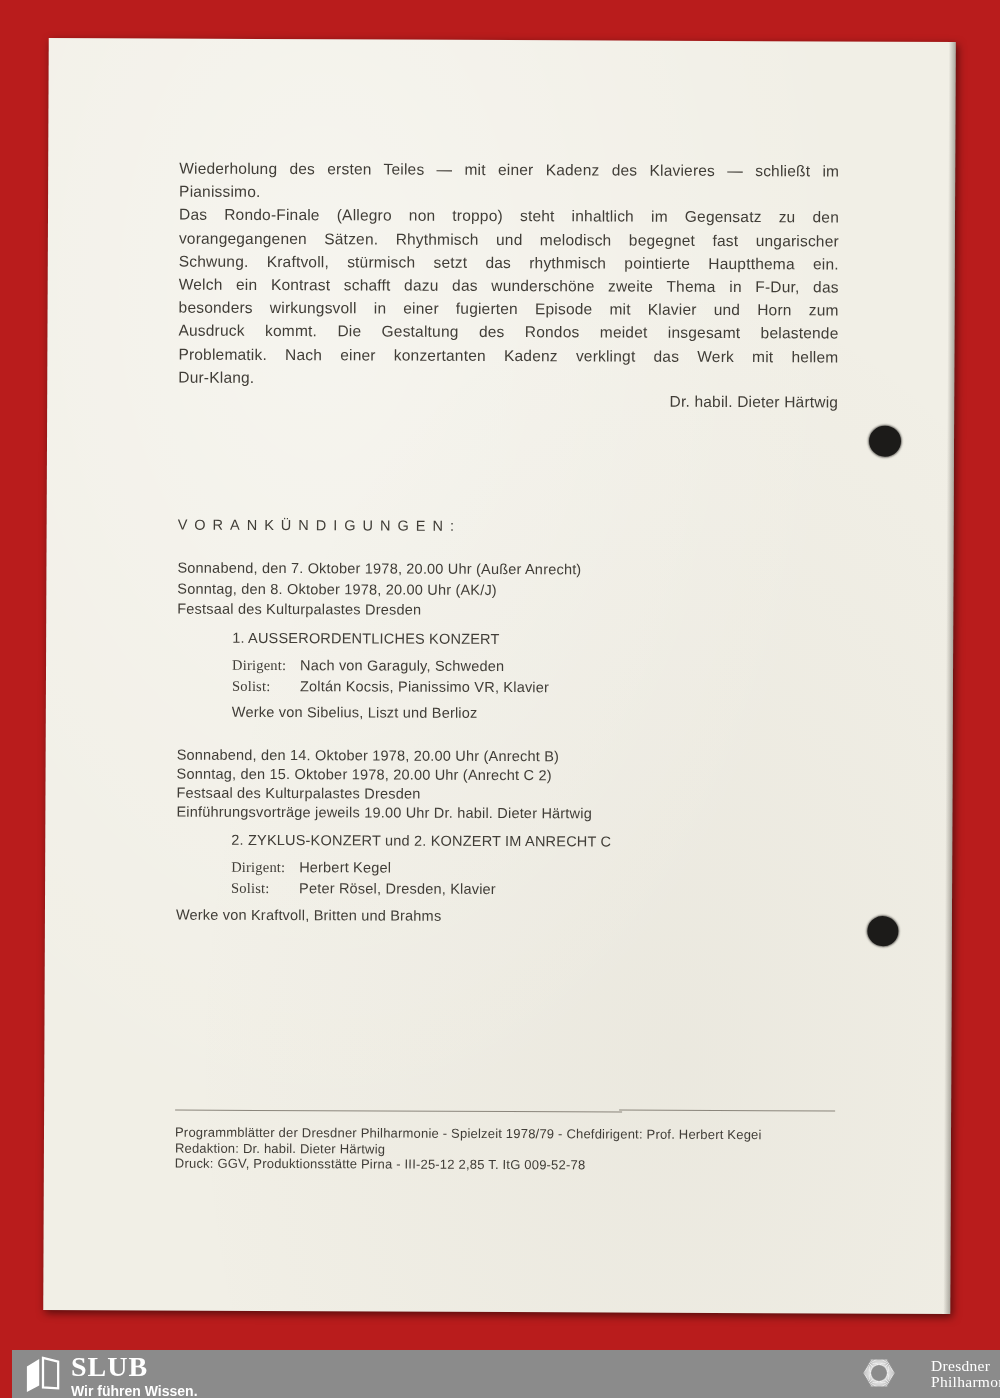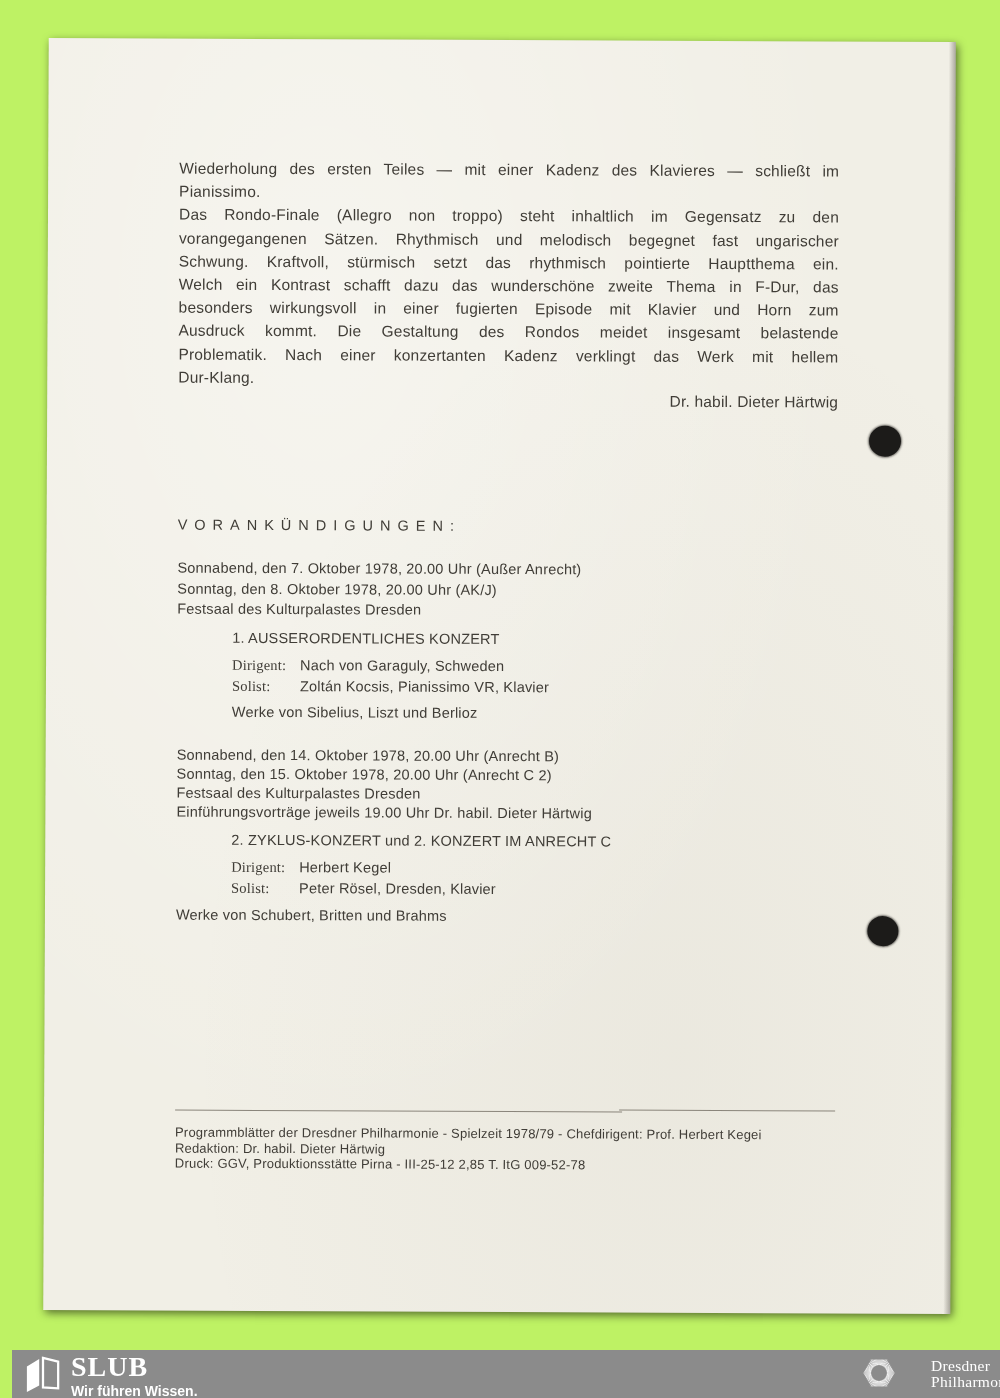--- a/index.html
+++ b/index.html
@@ -1,17 +1,17 @@
 <!DOCTYPE html>
 <html><head>
 <meta charset="utf-8">
 <style>
   html,body{margin:0;padding:0;width:1000px;height:1398px;overflow:hidden;
     background:#191817;font-family:"Liberation Sans",sans-serif;}
-  .stage{position:relative;width:1000px;height:1398px;background:#bef264;}
+  .stage{position:relative;width:1000px;height:1398px;background:#b91c1c;}
 
   
   .paper{position:absolute;left:46px;top:40px;width:907px;height:1272px;
     background:#f1efe6;
     background-image:radial-gradient(ellipse at 30% 20%,rgba(255,255,255,.35),rgba(0,0,0,0) 60%),
                      radial-gradient(ellipse at 70% 80%,rgba(120,110,90,.05),rgba(0,0,0,0) 55%);
     transform:rotate(.25deg);transform-origin:50% 50%;
     box-shadow:2px 3px 8px rgba(0,0,0,.55);}
   .paper::after{content:'';position:absolute;right:0;top:0;bottom:0;width:7px;
     background:linear-gradient(to right,rgba(0,0,0,0),rgba(40,35,25,.35));}
@@ -118,21 +118,21 @@
       <div class="blk a2-roles">
         <div class="role-row">
           <span class="role-label">Dirigent:</span>
           <span>Herbert Kegel</span>
         </div>
         <div class="role-row">
           <span class="role-label">Solist:</span>
           <span>Peter Rösel, Dresden, Klavier</span>
         </div>
       </div>
-      <div class="blk a2-works">Werke von Schubert, Britten und Brahms</div>
+      <div class="blk a2-works">Werke von Kraftvoll, Britten und Brahms</div>
 
       <div class="rule seg1"></div>
       <div class="rule seg2"></div>
 
       <div class="imprint">
         <div>Programmblätter der Dresdner Philharmonie - Spielzeit 1978/79 - Chefdirigent: Prof. Herbert Kegei</div>
         <div>Redaktion: Dr. habil. Dieter Härtwig</div>
         <div>Druck: GGV, Produktionsstätte Pirna - III-25-12 2,85 T. ItG 009-52-78</div>
       </div>
     </div>

